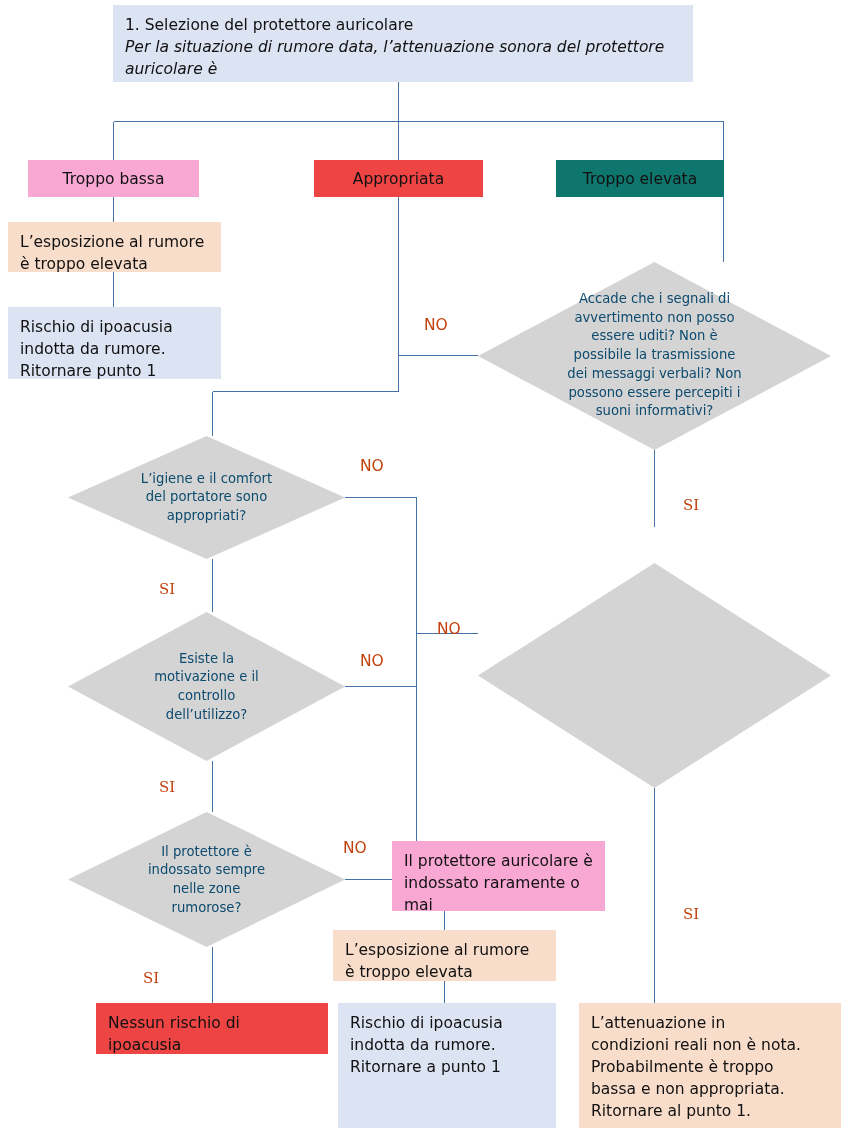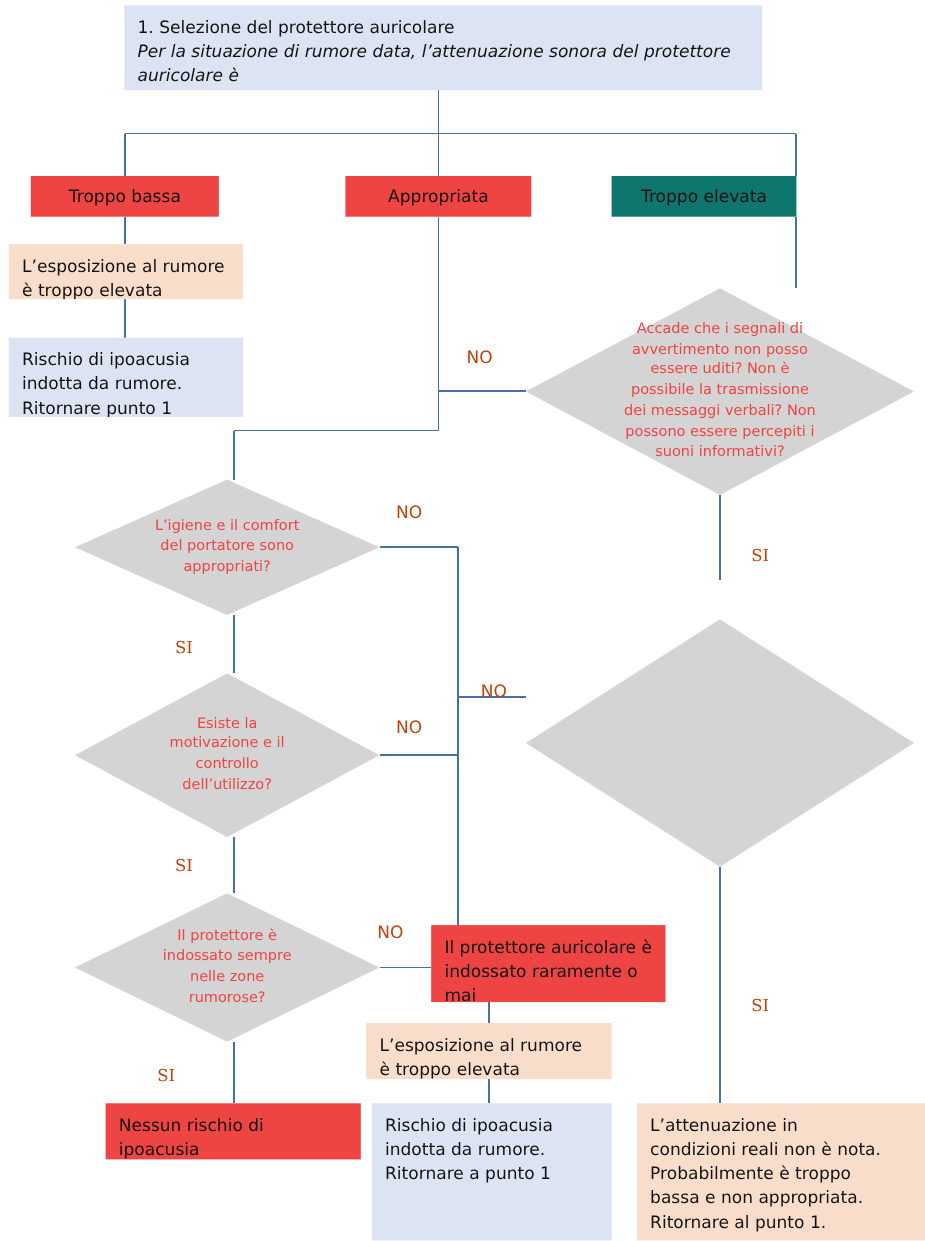--- a/index.html
+++ b/index.html
@@ -33,21 +33,21 @@
     justify-content: flex-start;
   }
   .box {
     padding: 9px 12px 4px 12px;
     font-size: 15.5px;
     line-height: 1.42;
     color: #111111;
     white-space: pre-line;
   }
   .box.blue   { background: #dce3f2; }
-  .box.yellow { background: #ef4444; }
+  .box.yellow { background: #f9a8d4; }
   .box.green  { background: #ef4444; }
   .box.peach  { background: #f9ddcb; }
   .box.salmon { background: #0f766e; }
   .box.center {
     align-items: center;
     text-align: center;
     justify-content: center;
     padding: 0;
   }
   .box.center .txt { width: 100%; }
@@ -67,21 +67,21 @@
   }
   .diamond .dtext {
     position: absolute;
     left: 12%;
     width: 76%;
     top: 50%;
     transform: translateY(-50%);
     text-align: center;
     font-size: 13.2px;
     line-height: 1.42;
-    color: #ef4444;
+    color: #0c4a6e;
     white-space: pre-line;
     overflow: hidden;
   }
   .diamond.tall .dtext { font-size: 13.2px; }
 
   .label {
     position: absolute;
     font-family: "DejaVu Serif", serif;
     font-size: 15px;
     color: #c2410c;

